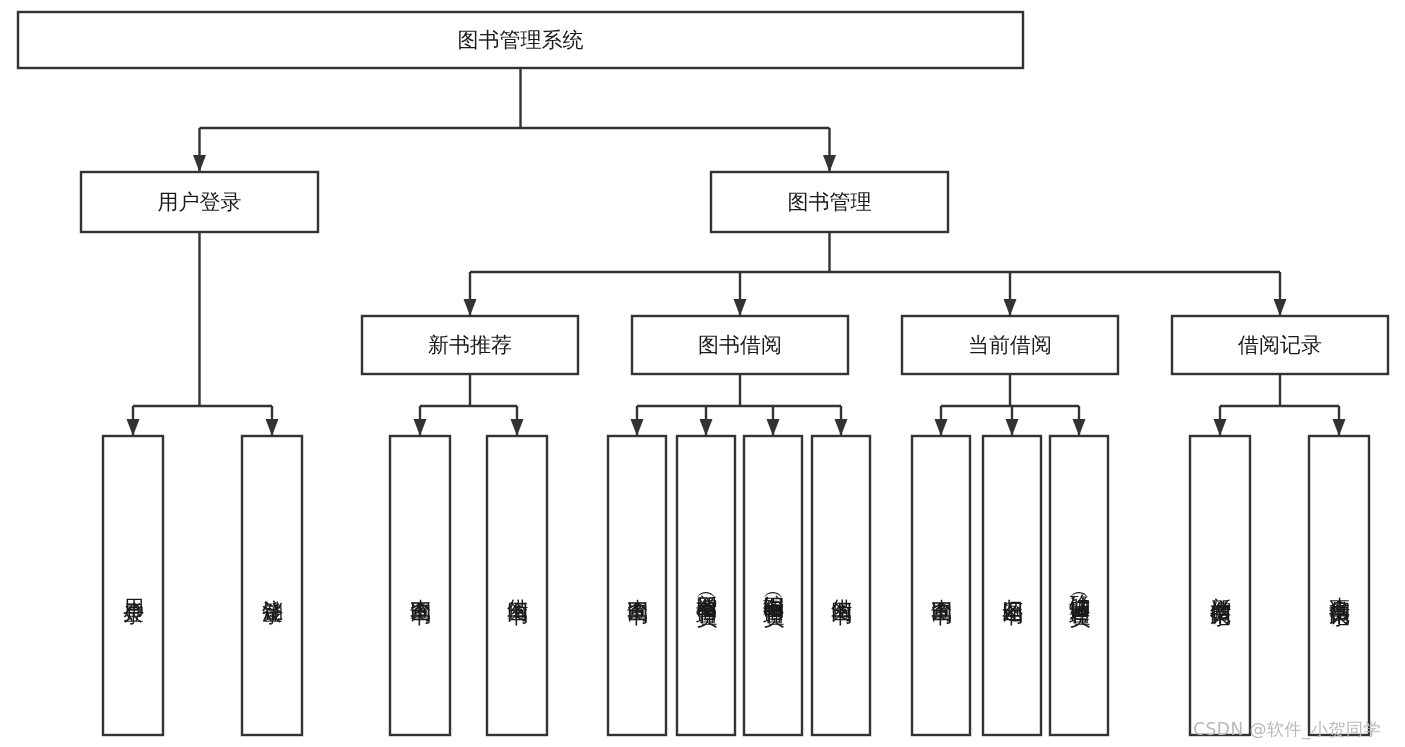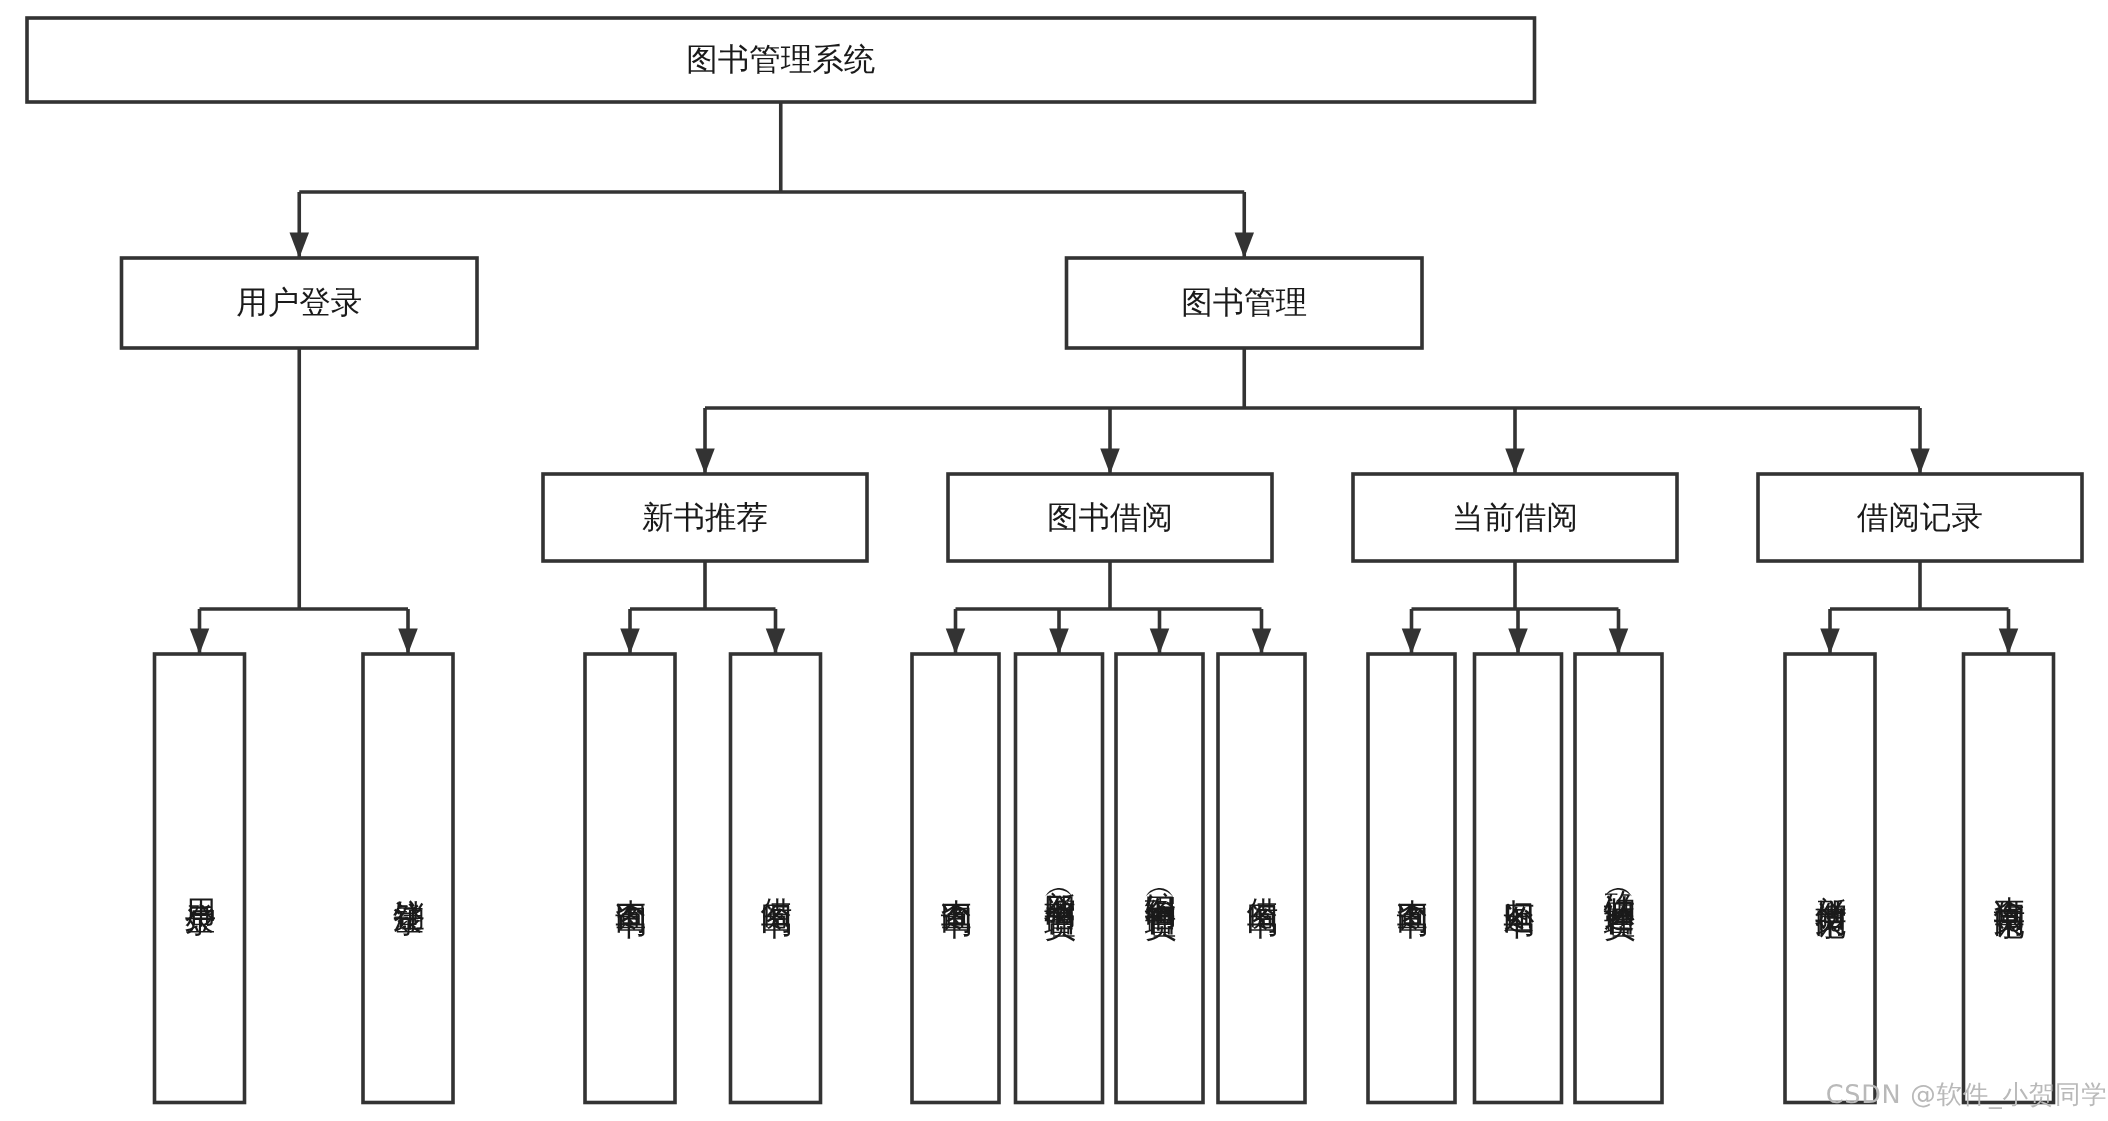--- a/index.html
+++ b/index.html
@@ -61,21 +61,21 @@
     text-orientation: upright;
     font-family: "DejaVu Sans", "Liberation Sans", sans-serif;
     font-size: 21px;
     line-height: 1.02;
     letter-spacing: 2px;
     color: #1a1a1a;
     white-space: nowrap;
   }
   #watermark {
     position: absolute;
-    right: 0;
+    right: 24px;
     bottom: 6px;
     font-family: "DejaVu Sans", "Liberation Sans", sans-serif;
     font-size: 17px;
     color: #b9b9b9;
     letter-spacing: 0.5px;
     white-space: nowrap;
   }
 </style>
 </head>
 <body>

